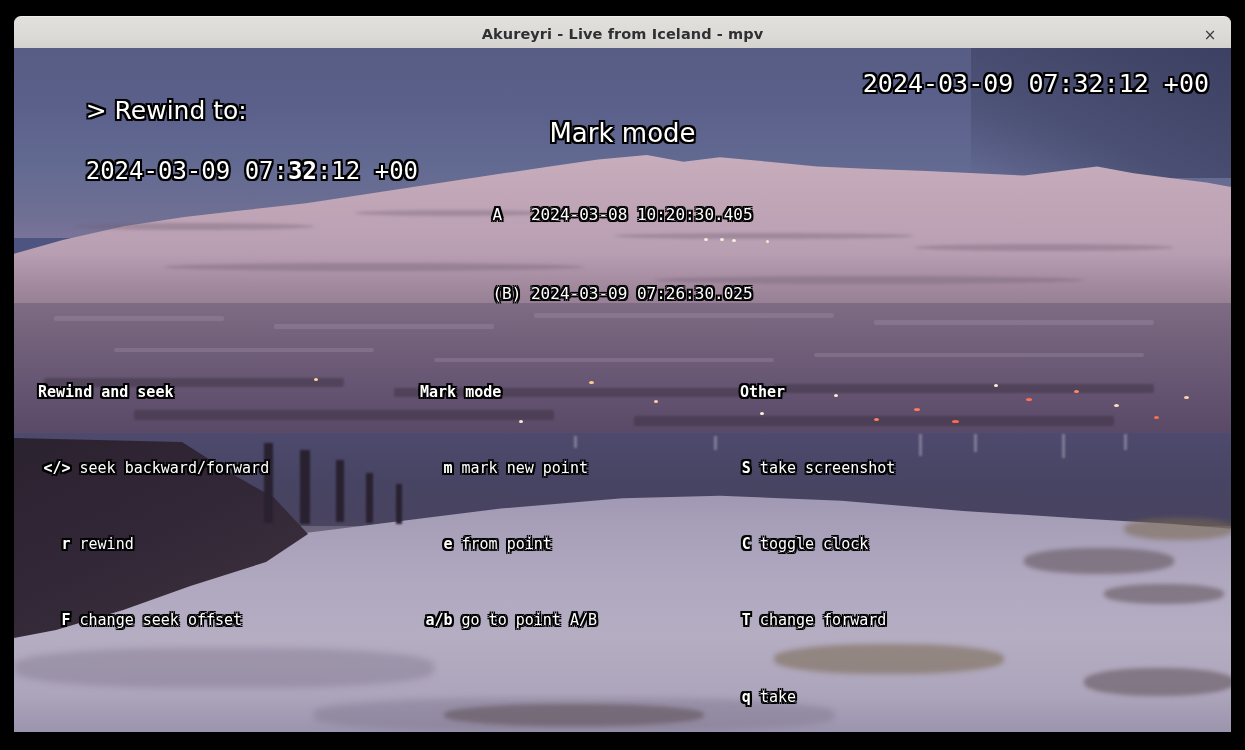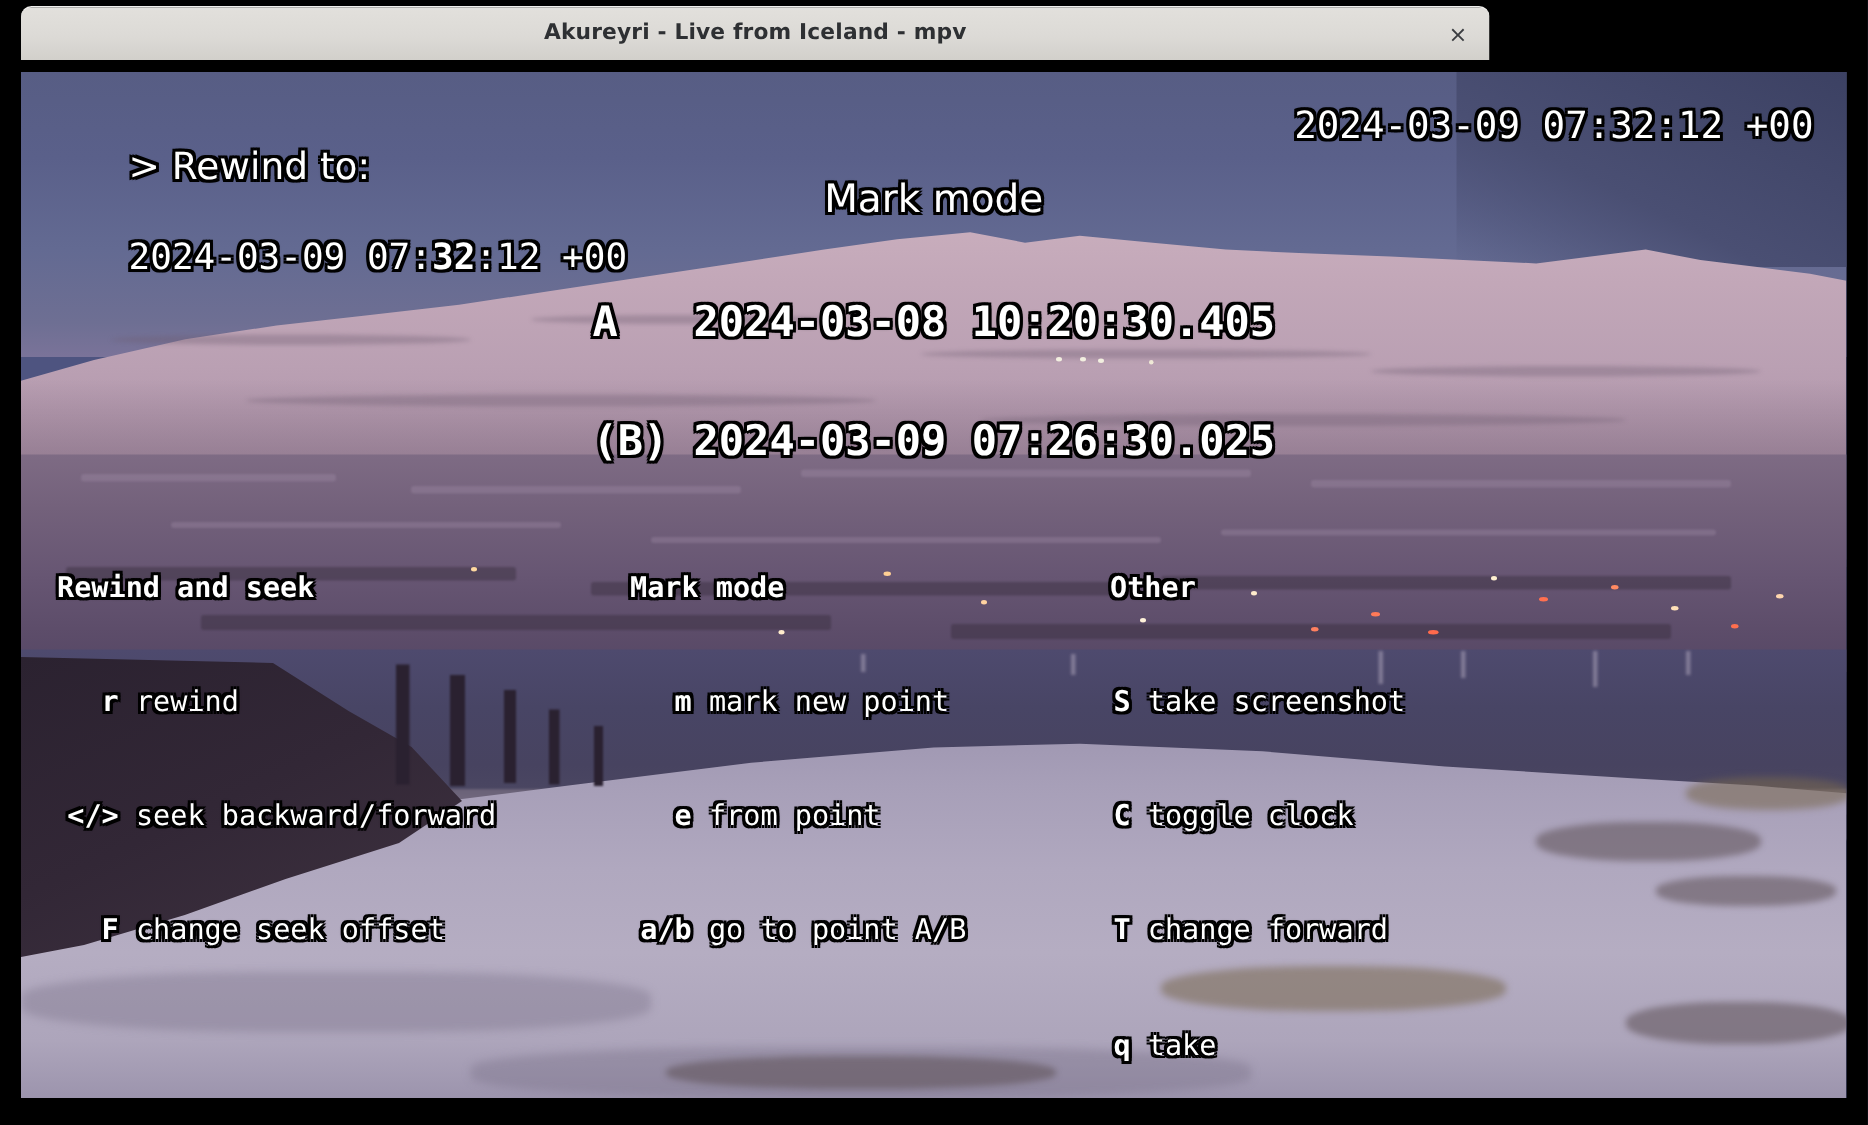--- a/index.html
+++ b/index.html
@@ -18,22 +18,22 @@
     width: 1245px;
     height: 750px;
     background: #000000;
     box-sizing: border-box;
   }
 
   
   #titlebar {
     position: absolute;
     left: 14px;
-    top: 4px;
-    width: 979px;
+    top: 16px;
+    width: 1217px;
     height: 36px;
     background: linear-gradient(to bottom, #e2e0dc 0%, #dcdad6 55%, #d2d0cb 100%);
     border-top-left-radius: 7px;
     border-top-right-radius: 7px;
     border-top: 1px solid #efeeec;
     box-sizing: border-box;
   }
   #titlebar-text {
     position: absolute;
     left: 0; right: 0;
@@ -231,43 +231,42 @@
   }
   #markmode-title {
     font-family: "DejaVu Sans", sans-serif;
     font-size: 26px;
     display: block;
     margin-bottom: 3px;
   }
   .mark-row {
     display: block;
     font-family: "DejaVu Sans Mono", monospace;
-    font-size: 28px;
+    font-size: 16px;
     line-height: 27px;
-    font-weight: bold;
   }
 
   #clock-block {
     right: 22px;
     top: 22px;
     font-size: 25px;
     line-height: 28px;
   }
 
   
   #help {
     position: absolute;
     left: 0; top: 0; width: 100%; height: 100%;
     pointer-events: none;
   }
   .help-col {
     position: absolute;
     color: #ffffff;
     font-family: "DejaVu Sans Mono", monospace;
-    font-size: 19px;
+    font-size: 15px;
     line-height: 25.4px;
     white-space: pre;
     text-shadow:
       -2px -2px 0 #000, 2px -2px 0 #000, -2px 2px 0 #000, 2px 2px 0 #000,
       -2px 0 0 #000, 2px 0 0 #000, 0 -2px 0 #000, 0 2px 0 #000,
       0 0 3px rgba(0,0,0,0.8);
     pointer-events: auto;
   }
   .help-col .head { font-weight: bold; display: block; }
   .help-row { display: block; }
@@ -378,22 +377,22 @@
       <span class="mark-row">A   2024-03-08 10:20:30.405</span>
       <span class="mark-row">(B) 2024-03-09 07:26:30.025</span>
     </div>
 
     <div class="osd" id="clock-block">2024-03-09 07:32:12 +00</div>
 
     <div id="help">
 
       <div class="help-col" id="col-rewind">
         <span class="head">Rewind and seek</span>
+        <span class="help-row"><span class="k">&lt;/&gt;</span> <span class="d">seek backward/forward</span></span>
         <span class="help-row"><span class="k">r</span> <span class="d">rewind</span></span>
-        <span class="help-row"><span class="k">&lt;/&gt;</span> <span class="d">seek backward/forward</span></span>
         <span class="help-row"><span class="k">F</span> <span class="d">change seek offset</span></span>
       </div>
 
       <div class="help-col" id="col-mark">
         <span class="head">Mark mode</span>
         <span class="help-row"><span class="k">m</span> <span class="d">mark new point</span></span>
         <span class="help-row"><span class="k">e</span> <span class="d">from point</span></span>
         <span class="help-row"><span class="k">a/b</span> <span class="d">go to point A/B</span></span>
       </div>
 

